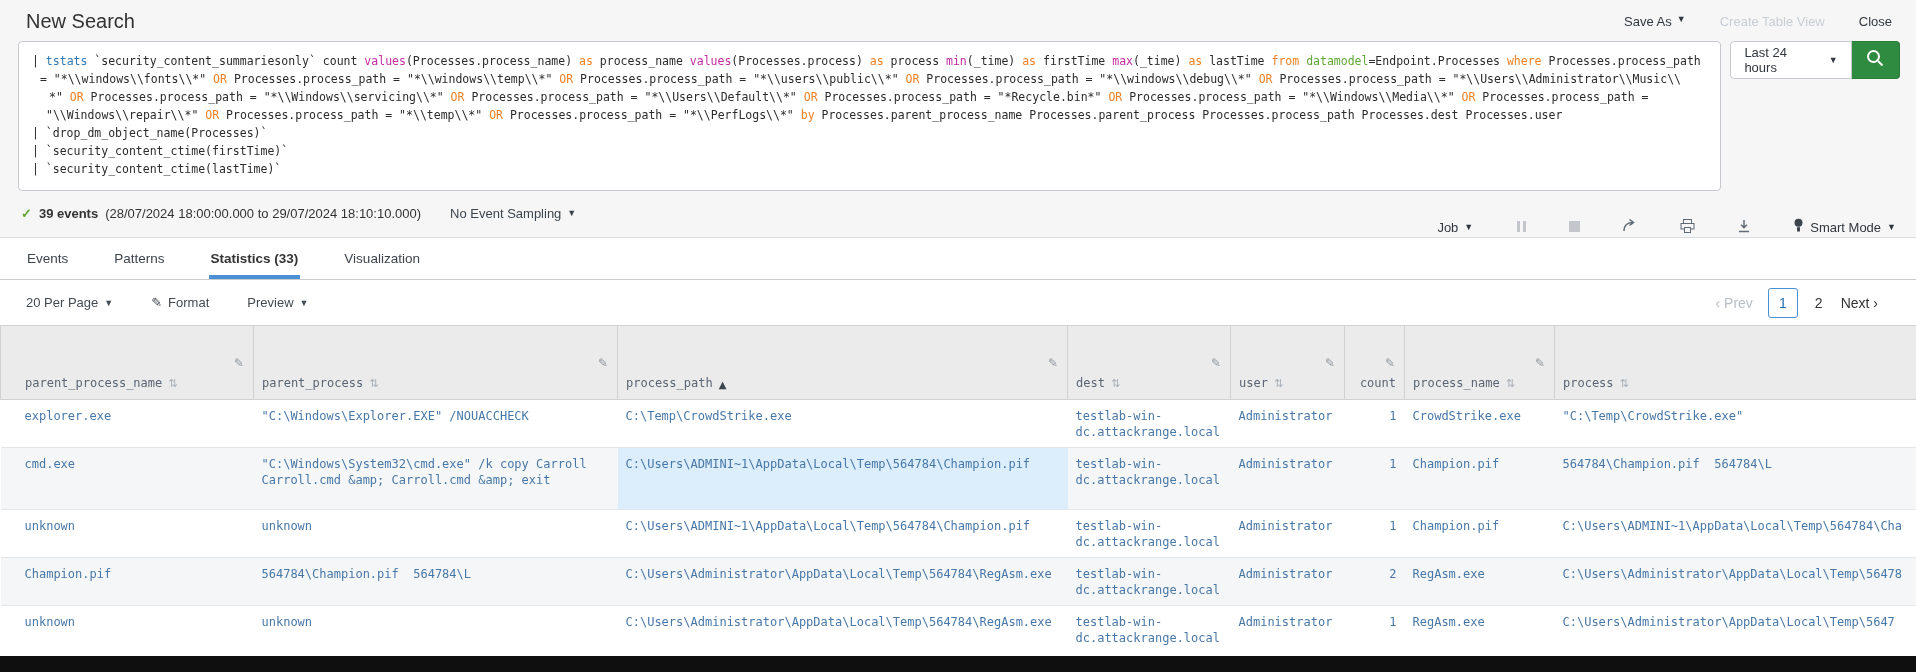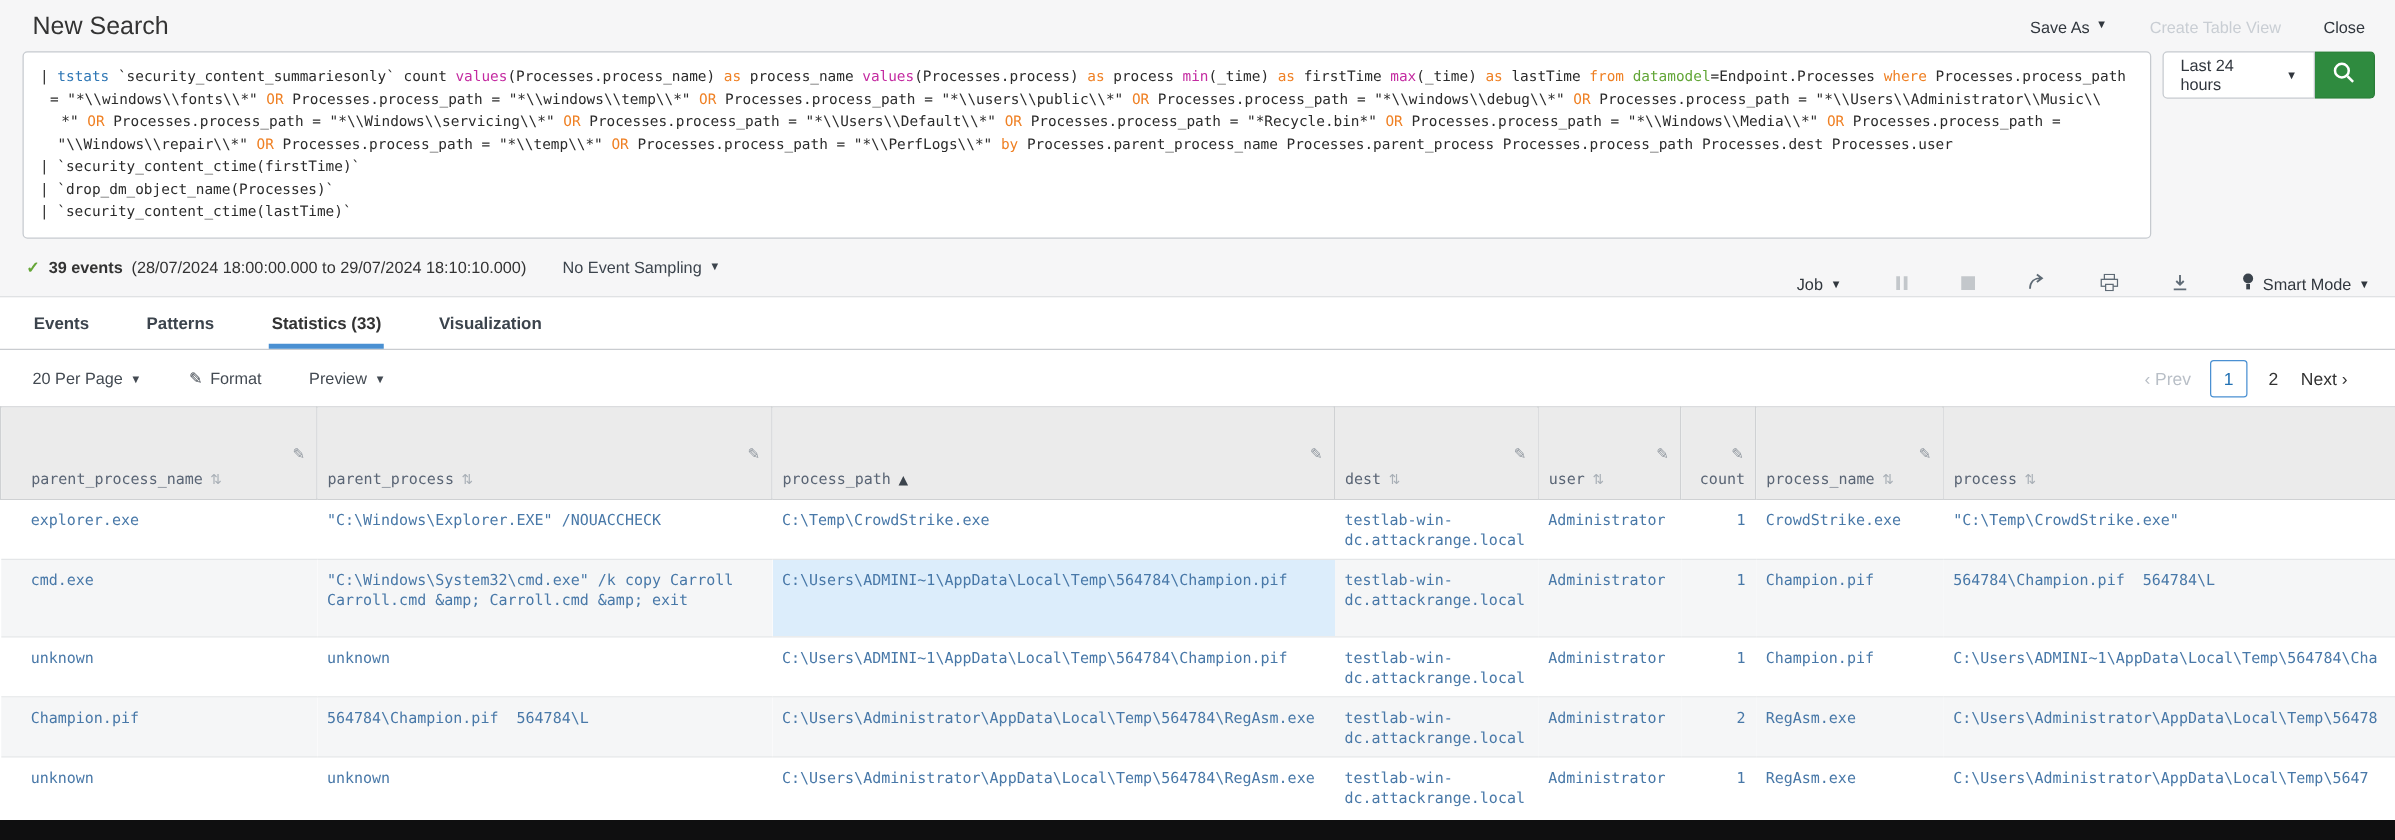--- a/index.html
+++ b/index.html
@@ -39,21 +39,21 @@
   .sampling { margin-left:22px; display:flex; gap:6px; align-items:center; cursor:pointer; color:#3c444d; }
   .status-right { display:flex; align-items:center; gap:42px; font-size:13px; color:#31373e;margin-top:28px; }
   .jobbtn { display:flex; gap:6px; align-items:center; cursor:pointer; }
   .icnbtn { display:flex; align-items:center; cursor:pointer; }
   .pauseicn i { display:inline-block; width:3px; height:11px; background:#c3c7cb; margin:0 1.5px; }
   .stopicn i { display:inline-block; width:11px; height:11px; background:#c3c7cb; }
   .smart { display:flex; align-items:center; gap:6px; cursor:pointer; }
 
   
   .tabsrow { background:#fff; border-bottom:1px solid #c9ccd0; display:flex; gap:42px; padding-left:25px; }
-  .tab { padding:13px 2px 9px; font-size:13.5px; color:#3c444d; border-bottom:4px solid transparent; cursor:pointer;font-weight:bold; }
+  .tab { padding:13px 2px 9px; font-size:13.5px; color:#3c444d; border-bottom:4px solid transparent; cursor:pointer; }
   .tab.active { font-weight:bold; color:#333; border-bottom-color:#4a90d2; }
 
   
   .controlsrow { display:flex; justify-content:space-between; align-items:center; height:45px; padding:0 38px 0 26px; background:#fff; }
   .ctrl-left { display:flex; gap:38px; align-items:center; font-size:13px; color:#434a52; }
   .ctrl { display:flex; gap:6px; align-items:center; cursor:pointer; }
   .pencil-glyph { font-size:13px; color:#434a52; }
   .pagination { display:flex; gap:15px; align-items:center; font-size:14px; }
   .pg-prev { color:#b9bfc7; }
   .pg-num { color:#333; cursor:pointer; padding:0 3px; }
@@ -102,22 +102,22 @@
       </div>
     </div>
   </div>
 
   <div class="searchrow">
     <div class="querybox">
         <div class="q-line q0"><span class="q-t">| </span><span class="q-cmd">tstats</span><span class="q-t"> `security_content_summariesonly` count </span><span class="q-fn">values</span><span class="q-t">(Processes.process_name) </span><span class="q-kw">as</span><span class="q-t"> process_name </span><span class="q-fn">values</span><span class="q-t">(Processes.process) </span><span class="q-kw">as</span><span class="q-t"> process </span><span class="q-fn">min</span><span class="q-t">(_time) </span><span class="q-kw">as</span><span class="q-t"> firstTime </span><span class="q-fn">max</span><span class="q-t">(_time) </span><span class="q-kw">as</span><span class="q-t"> lastTime </span><span class="q-kw">from</span><span class="q-t"> </span><span class="q-dm">datamodel</span><span class="q-t">=Endpoint.Processes </span><span class="q-kw">where</span><span class="q-t"> Processes.process_path</span></div>
         <div class="q-line q1"><span class="q-t">= "*\\windows\\fonts\\*" </span><span class="q-kw">OR</span><span class="q-t"> Processes.process_path = "*\\windows\\temp\\*" </span><span class="q-kw">OR</span><span class="q-t"> Processes.process_path = "*\\users\\public\\*" </span><span class="q-kw">OR</span><span class="q-t"> Processes.process_path = "*\\windows\\debug\\*" </span><span class="q-kw">OR</span><span class="q-t"> Processes.process_path = "*\\Users\\Administrator\\Music\\</span></div>
         <div class="q-line q2"><span class="q-t">*" </span><span class="q-kw">OR</span><span class="q-t"> Processes.process_path = "*\\Windows\\servicing\\*" </span><span class="q-kw">OR</span><span class="q-t"> Processes.process_path = "*\\Users\\Default\\*" </span><span class="q-kw">OR</span><span class="q-t"> Processes.process_path = "*Recycle.bin*" </span><span class="q-kw">OR</span><span class="q-t"> Processes.process_path = "*\\Windows\\Media\\*" </span><span class="q-kw">OR</span><span class="q-t"> Processes.process_path =</span></div>
         <div class="q-line q3"><span class="q-t">"\\Windows\\repair\\*" </span><span class="q-kw">OR</span><span class="q-t"> Processes.process_path = "*\\temp\\*" </span><span class="q-kw">OR</span><span class="q-t"> Processes.process_path = "*\\PerfLogs\\*" </span><span class="q-kw">by</span><span class="q-t"> Processes.parent_process_name Processes.parent_process Processes.process_path Processes.dest Processes.user</span></div>
+        <div class="q-line q4"><span class="q-t">| `drop_dm_object_name(Processes)`</span></div>
         <div class="q-line q5"><span class="q-t">| `security_content_ctime(firstTime)`</span></div>
-        <div class="q-line q4"><span class="q-t">| `drop_dm_object_name(Processes)`</span></div>
         <div class="q-line q6"><span class="q-t">| `security_content_ctime(lastTime)`</span></div>
       </div>
     <div class="time-controls">
       <div class="timebtn">
         <span>Last 24 hours</span>
         <span class="caret">▼</span>
       </div>
       <div class="searchbtn">
         <span>
           <svg width="20" height="20" viewBox="0 0 20 20">

